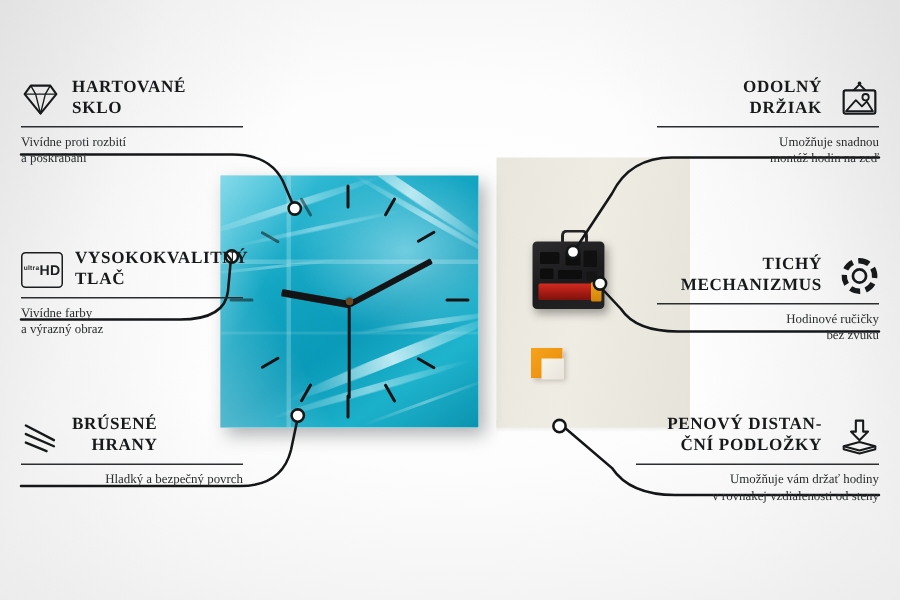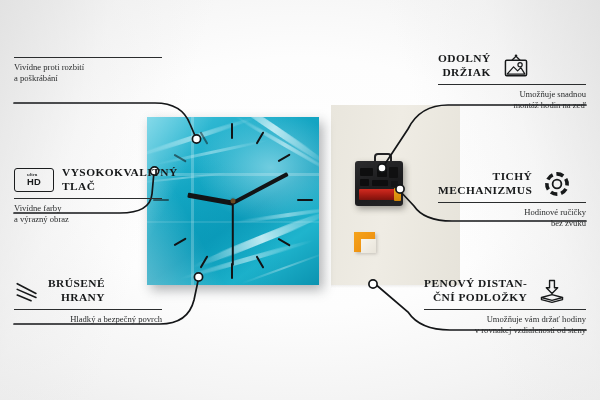--- a/index.html
+++ b/index.html
@@ -31,26 +31,26 @@
     white-space:pre-line;
   }
   .feat .rule{height:1px;background:#2b2d2e;margin:5px 0 4px 0;}
   .feat .desc{
     font-family:"Liberation Serif", serif;
     font-size:8.6px;line-height:10.6px;color:#2a2c2d;white-space:pre-line;
   }
   .feat.left{text-align:left;}
   .feat.left .head{justify-content:flex-start;}
   .feat.right{text-align:right;}
-  .feat.right .head{gap:12px;}
+  .feat.right .head{justify-content:flex-end;gap:12px;}
   .ico{width:26px;height:26px;flex:0 0 26px;display:block;}
 
   .hdbadge{width:26px;height:22px;border:1.4px solid #1b1d1e;border-radius:3px;
-    display:flex;flex-direction:column;align-items:flex-start;justify-content:center;
-    font-family:"Liberation Sans", sans-serif;color:#1b1d1e;flex:0 0 26px;padding-left:12px;}
+    display:flex;align-items:center;justify-content:center;
+    font-family:"Liberation Sans", sans-serif;color:#1b1d1e;flex:0 0 26px;}
   .hdbadge .u{font-size:4.4px;line-height:4.4px;letter-spacing:.2px;font-weight:700;}
   .hdbadge .h{font-size:9.4px;line-height:9.4px;font-weight:700;letter-spacing:.2px;}
 
   
   #photo{position:absolute;left:135px;top:105px;width:325px;height:195px;z-index:4;}
   #panel{position:absolute;left:196px;top:0px;width:129px;height:180px;
     background:linear-gradient(100deg,#e9e6dd 0%,#efece4 45%,#e6e3da 100%);}
   #panelshadow{position:absolute;left:196px;top:175px;width:129px;height:8px;
     background:linear-gradient(180deg,rgba(120,118,110,.28),rgba(120,118,110,0));}
 
@@ -187,20 +187,28 @@
       <circle cx="196.5" cy="139" r="4.1"></circle>
       <circle cx="154.5" cy="171" r="4.1"></circle>
       <circle cx="198.5" cy="277" r="4.1"></circle>
       <circle cx="382" cy="168" r="4.1"></circle>
       <circle cx="400" cy="189" r="4.1"></circle>
       <circle cx="373" cy="284" r="4.1"></circle>
     </g>
   </svg>
 
   <div class="feat left" style="left:14px;top:52px;width:148px;">
+    <div class="head">
+      <svg class="ico" viewBox="0 0 32 32">
+        <path d="M3 12 L16 28 L29 12 L24 5 L8 5 Z" fill="none" stroke="#17191a" stroke-width="1.7" stroke-linejoin="round"></path>
+        <path d="M3 12 L29 12 M8 5 L12 12 L16 28 M24 5 L20 12 L16 28 M12 12 L20 12" fill="none" stroke="#17191a" stroke-width="1.1"></path>
+      </svg>
+      <div class="ttl">HARTOVANÉ
+SKLO</div>
+    </div>
     <div class="rule"></div>
     <div class="desc">Vivídne proti rozbití
 a poškrábání</div>
   </div>
 
   <div class="feat left" style="left:14px;top:166px;width:148px;">
     <div class="head">
       <div class="hdbadge">
         <span class="u">ultra</span>
         <span class="h">HD</span>

